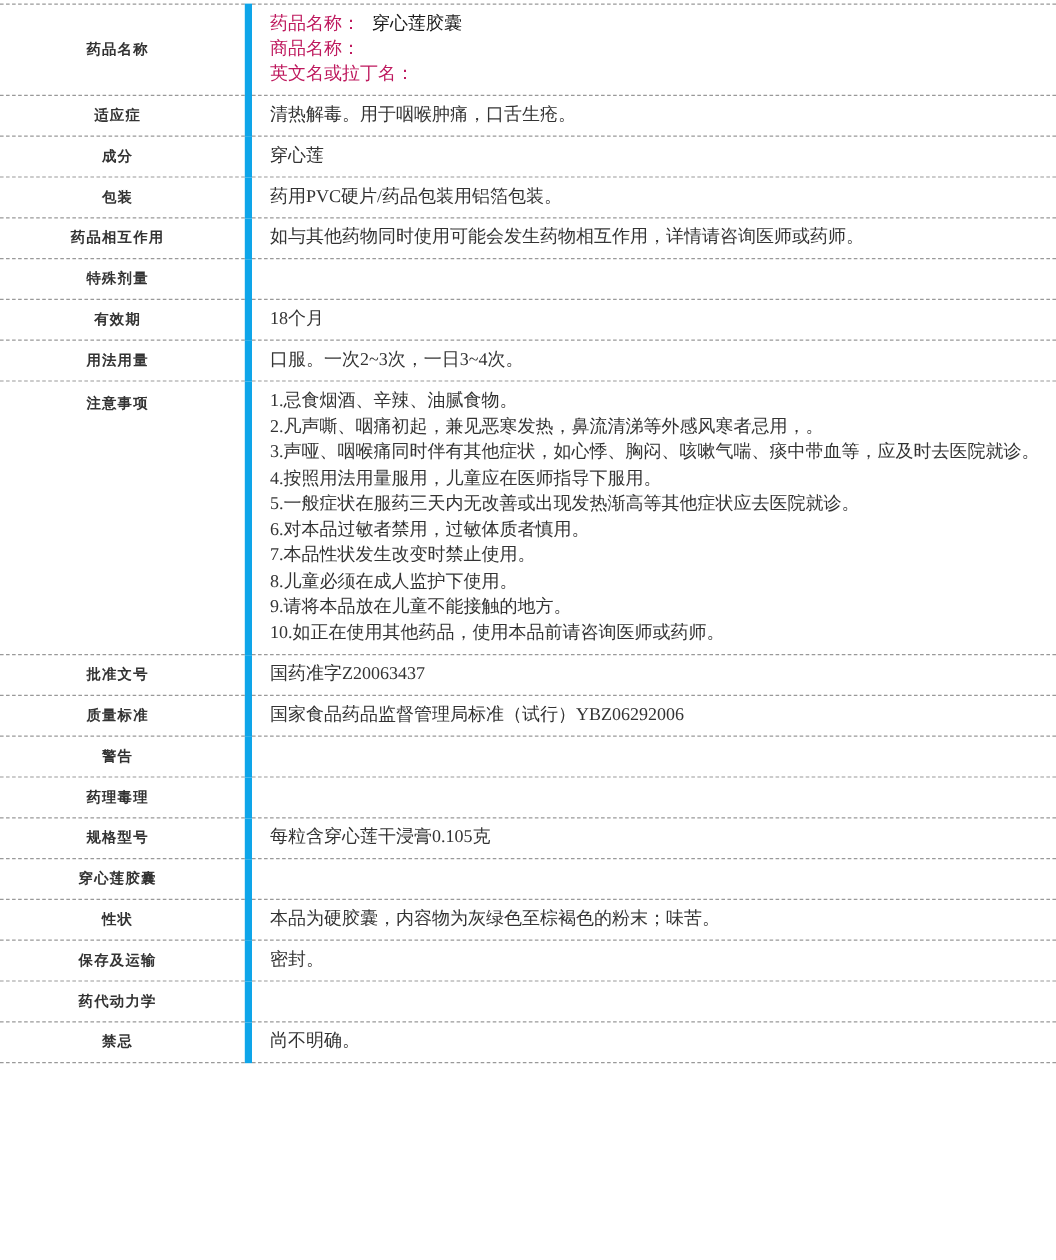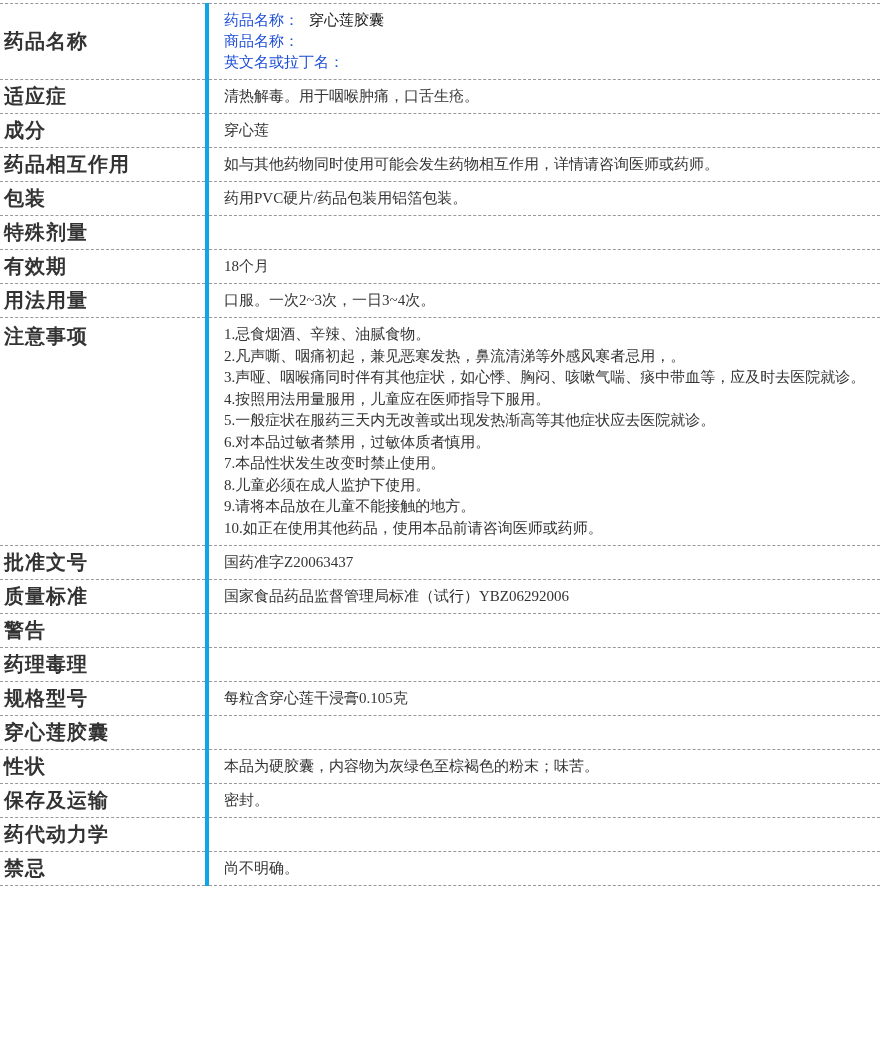--- a/index.html
+++ b/index.html
@@ -20,46 +20,46 @@
     width: 100%;
     border-collapse: collapse;
     border-top: 1px dashed #999999;
   }
   table.drug-table tr {
     border-bottom: 1px dashed #999999;
   }
   th.row-label {
     width: 207px;
     box-sizing: border-box;
-    border-right: 4px solid #0ea5e9;
-    text-align: left;
+    border-right: 6px solid #0ea5e9;
+    text-align: center;
     vertical-align: middle;
     padding: 7px 12px 7px 4px;
-    font-size: 20px;
+    font-size: 12px;
     font-weight: bold;
     color: #333333;
     letter-spacing: 1px;
     line-height: 19px;
   }
   th.row-label.valign-top {
     vertical-align: top;
     padding-top: 9px;
   }
   td.row-value {
     vertical-align: middle;
     padding: 6px 10px 6px 15px;
     font-size: 15px;
     color: #333333;
     line-height: 21px;
   }
   .field-line {
     line-height: 21px;
   }
   .field-key {
-    color: #1d4ed8;
+    color: #be185d;
   }
   .field-value {
     color: #1a1a1a;
     font-weight: normal;
     margin-left: 10px;
   }
   .note-line {
     line-height: 21.5px;
   }
 </style>
@@ -79,26 +79,26 @@
         </tr>
         <tr>
           <th class="row-label">适应症</th>
           <td class="row-value">清热解毒。用于咽喉肿痛，口舌生疮。</td>
         </tr>
         <tr>
           <th class="row-label">成分</th>
           <td class="row-value">穿心莲</td>
         </tr>
         <tr>
+          <th class="row-label">包装</th>
+          <td class="row-value">药用PVC硬片/药品包装用铝箔包装。</td>
+        </tr>
+        <tr>
           <th class="row-label">药品相互作用</th>
           <td class="row-value">如与其他药物同时使用可能会发生药物相互作用，详情请咨询医师或药师。</td>
-        </tr>
-        <tr>
-          <th class="row-label">包装</th>
-          <td class="row-value">药用PVC硬片/药品包装用铝箔包装。</td>
         </tr>
         <tr>
           <th class="row-label">特殊剂量</th>
           <td class="row-value"></td>
         </tr>
         <tr>
           <th class="row-label">有效期</th>
           <td class="row-value">18个月</td>
         </tr>
         <tr>

